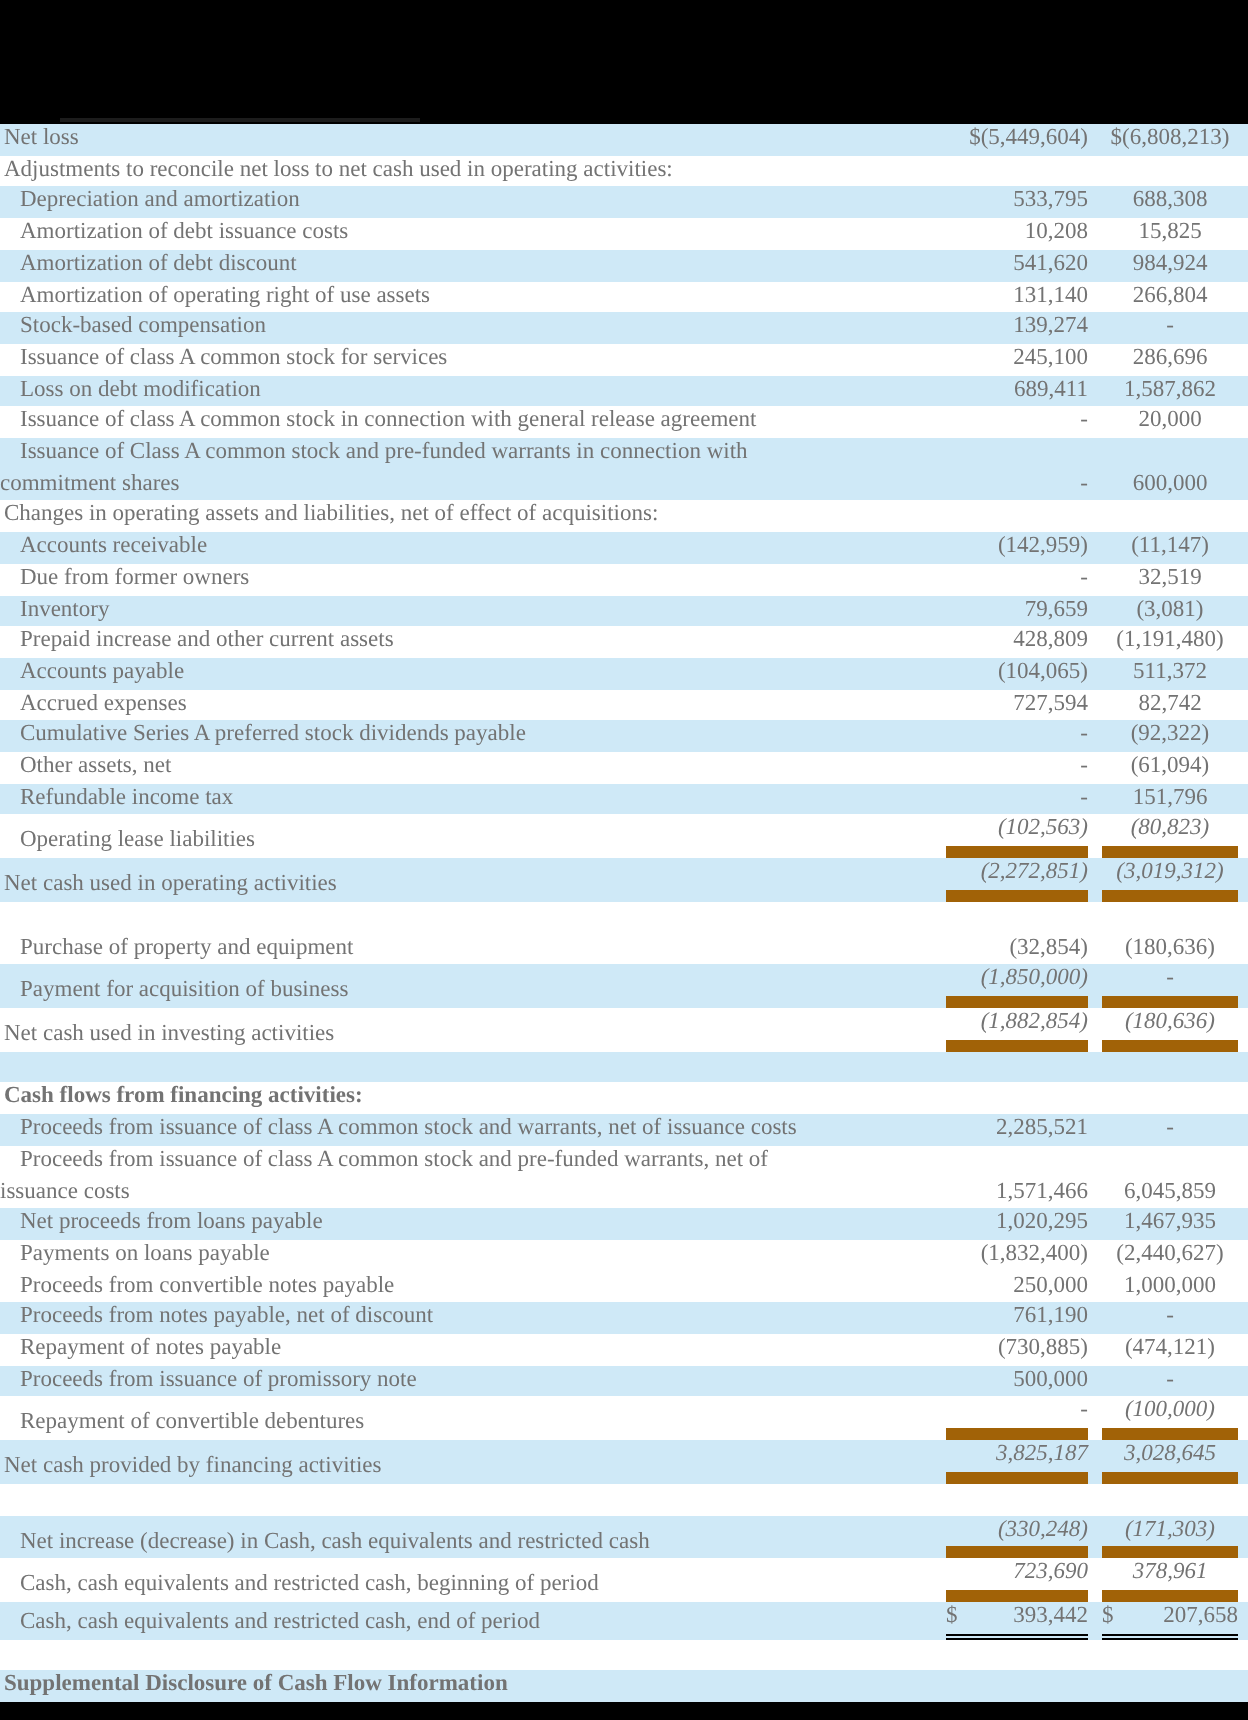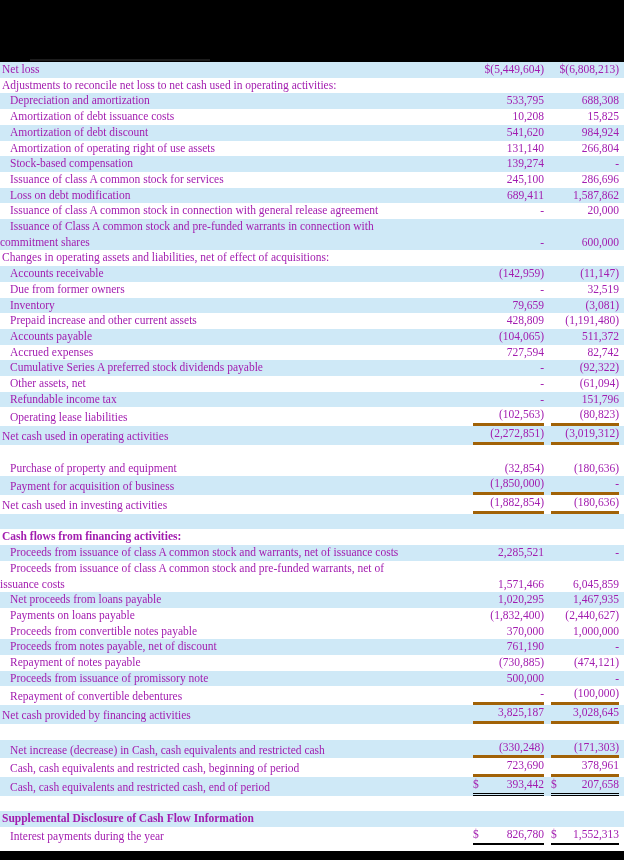--- a/index.html
+++ b/index.html
@@ -1,34 +1,34 @@
 <!DOCTYPE html>
 <html style="--hl: #cfe9f7;"><head>
 <meta charset="utf-8">
 <style>
   html,body{margin:0;padding:0;background:#ffffff;}
   .page{position:relative;width:624px;height:860px;background:#fff;overflow:hidden;
-        font-family:"Liberation Serif", serif;color:#a21caf;}
+        font-family:"Liberation Serif", serif;color:#737373;}
   .mask-top{position:absolute;top:0;left:0;width:624px;height:62px;background:#000;}
   .mask-top .remnant{position:absolute;bottom:1px;left:30px;width:180px;height:2px;background:#1c1c1c;}
   .mask-bottom{position:absolute;bottom:0;left:0;width:624px;height:9px;background:#000;}
   table.cf{position:absolute;top:62px;left:0;width:624px;border-collapse:collapse;table-layout:fixed;}
   td{padding:0;vertical-align:bottom;font-size:11.5px;line-height:15.7px;}
   tr.hl td{background:var(--hl,#cfe9f7);}
   td.lbl{overflow:hidden;white-space:nowrap;}
   .l1.ind0{padding-left:2px;}
   .l1.ind1{padding-left:10px;}
   .l2{}
   tr.bold .l1{font-weight:bold;}
   td.v{text-align:right;}
   td.v1{width:71px;padding-right:7px;}
-  td.v2{width:68px;padding-right:5px;}
+  td.v2{width:68px;padding-right:5px;text-align:center;}
   .num{white-space:nowrap;}
   .num.flex{display:flex;justify-content:space-between;}
-  .u-s{border-bottom:3px solid #a16207;}
+  .u-s{border-bottom:6px solid #a16207;font-style:italic;}
   .u-t{border-bottom:2px solid #000;}
   .u-d{border-bottom:3px double #000;}
 </style>
 </head>
 <body>
 
 <div class="page">
   <div class="mask-top">
     <div class="remnant"></div>
   </div>
@@ -377,21 +377,21 @@
           </td>
           <td class="v v2">
             <div class="num">(2,440,627)</div>
           </td>
         </tr>
         <tr>
           <td class="lbl">
             <div class="l1 ind1">Proceeds from convertible notes payable</div>
           </td>
           <td class="v v1">
-            <div class="num">370,000</div>
+            <div class="num">250,000</div>
           </td>
           <td class="v v2">
             <div class="num">1,000,000</div>
           </td>
         </tr>
         <tr class="hl">
           <td class="lbl">
             <div class="l1 ind1">Proceeds from notes payable, net of discount</div>
           </td>
           <td class="v v1">

